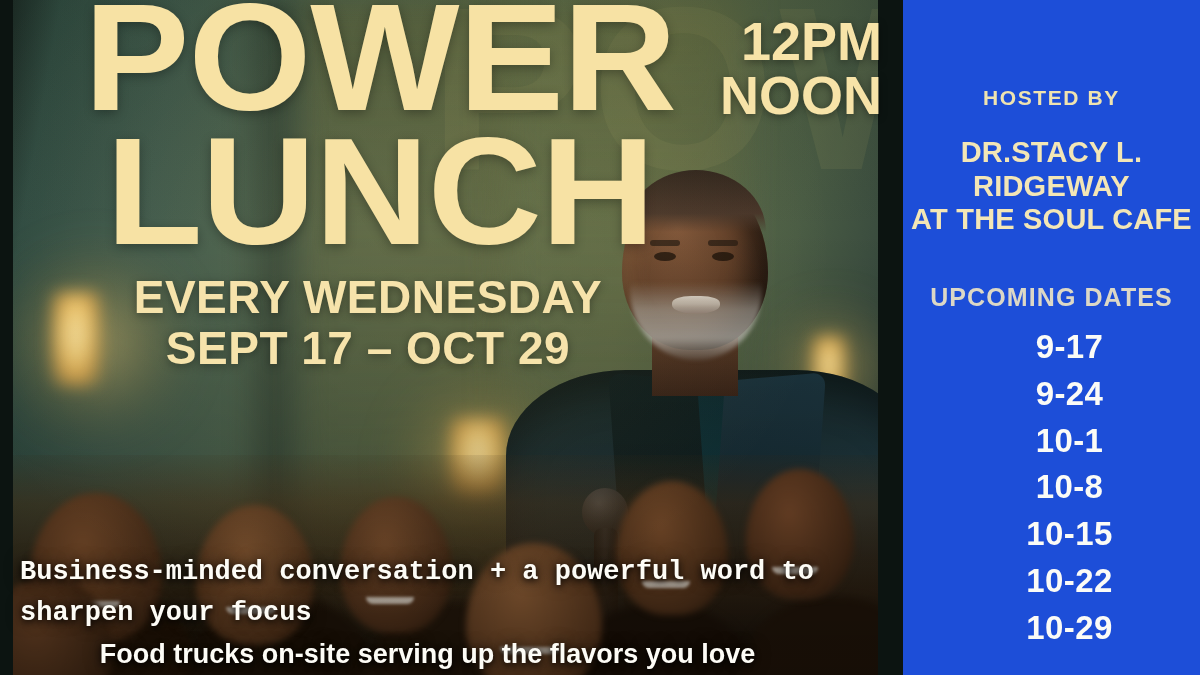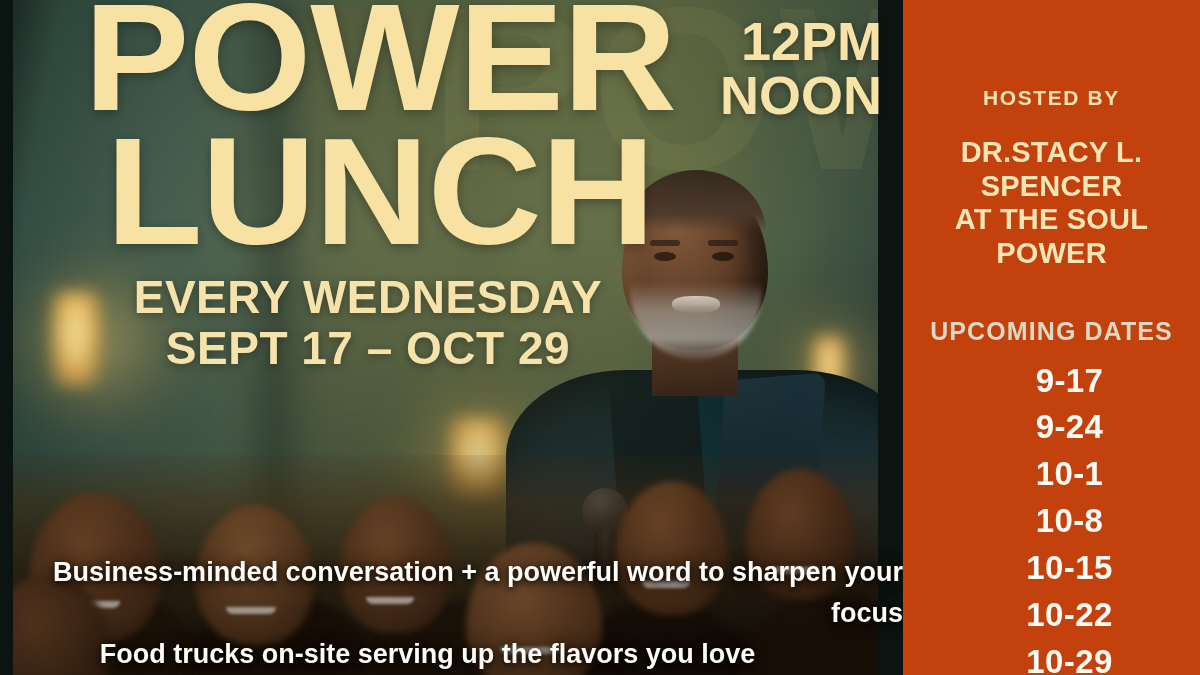--- a/index.html
+++ b/index.html
@@ -254,29 +254,29 @@
     left: 0; top: 552px;
     width: 903px;
     z-index: 7;
     font-family: "Liberation Sans", sans-serif;
     font-weight: 700;
     color: #fdfcf6;
     font-size: 27px;
     line-height: 1.52;
     text-shadow: 0 2px 6px rgba(0,0,0,.85), 0 0 16px rgba(0,0,0,.6);
   }
-  .bullets .b1 { display: block; text-align: right; padding-left: 20px; }
+  .bullets .b1 { display: block; text-align: left; padding-left: 20px; font-family: Liberation Mono, monospace; }
   .bullets .b2 { display: block; text-align: center; padding-right: 48px; }
 
   
   .panel {
     position: absolute;
     left: 903px; top: 0;
     width: 297px; height: 675px;
-    background: #c2410c;
+    background: #1d4ed8;
     z-index: 8;
   }
   .panel-inner {
     position: absolute;
     left: 0; top: 0; width: 297px;
     text-align: center;
     font-family: "Liberation Sans", sans-serif;
   }
   .hosted-by {
     margin-top: 86px;
@@ -415,22 +415,22 @@
     <span class="b2">Food trucks on-site serving up the flavors you love</span>
 
   </div>
 
   <div class="panel">
     <div class="panel-inner">
 
       <div class="hosted-by">HOSTED BY</div>
 
       <div class="host-name">
-        <span class="hn1">DR.STACY L. SPENCER</span>
-        <span class="hn2">AT THE SOUL POWER</span>
+        <span class="hn1">DR.STACY L. RIDGEWAY</span>
+        <span class="hn2">AT THE SOUL CAFE</span>
       </div>
 
 
       <div class="dates-title">UPCOMING DATES</div>
 
       <ul class="dates-list">
         <li>9-17</li>
         <li>9-24</li>
         <li>10-1</li>
         <li>10-8</li>

